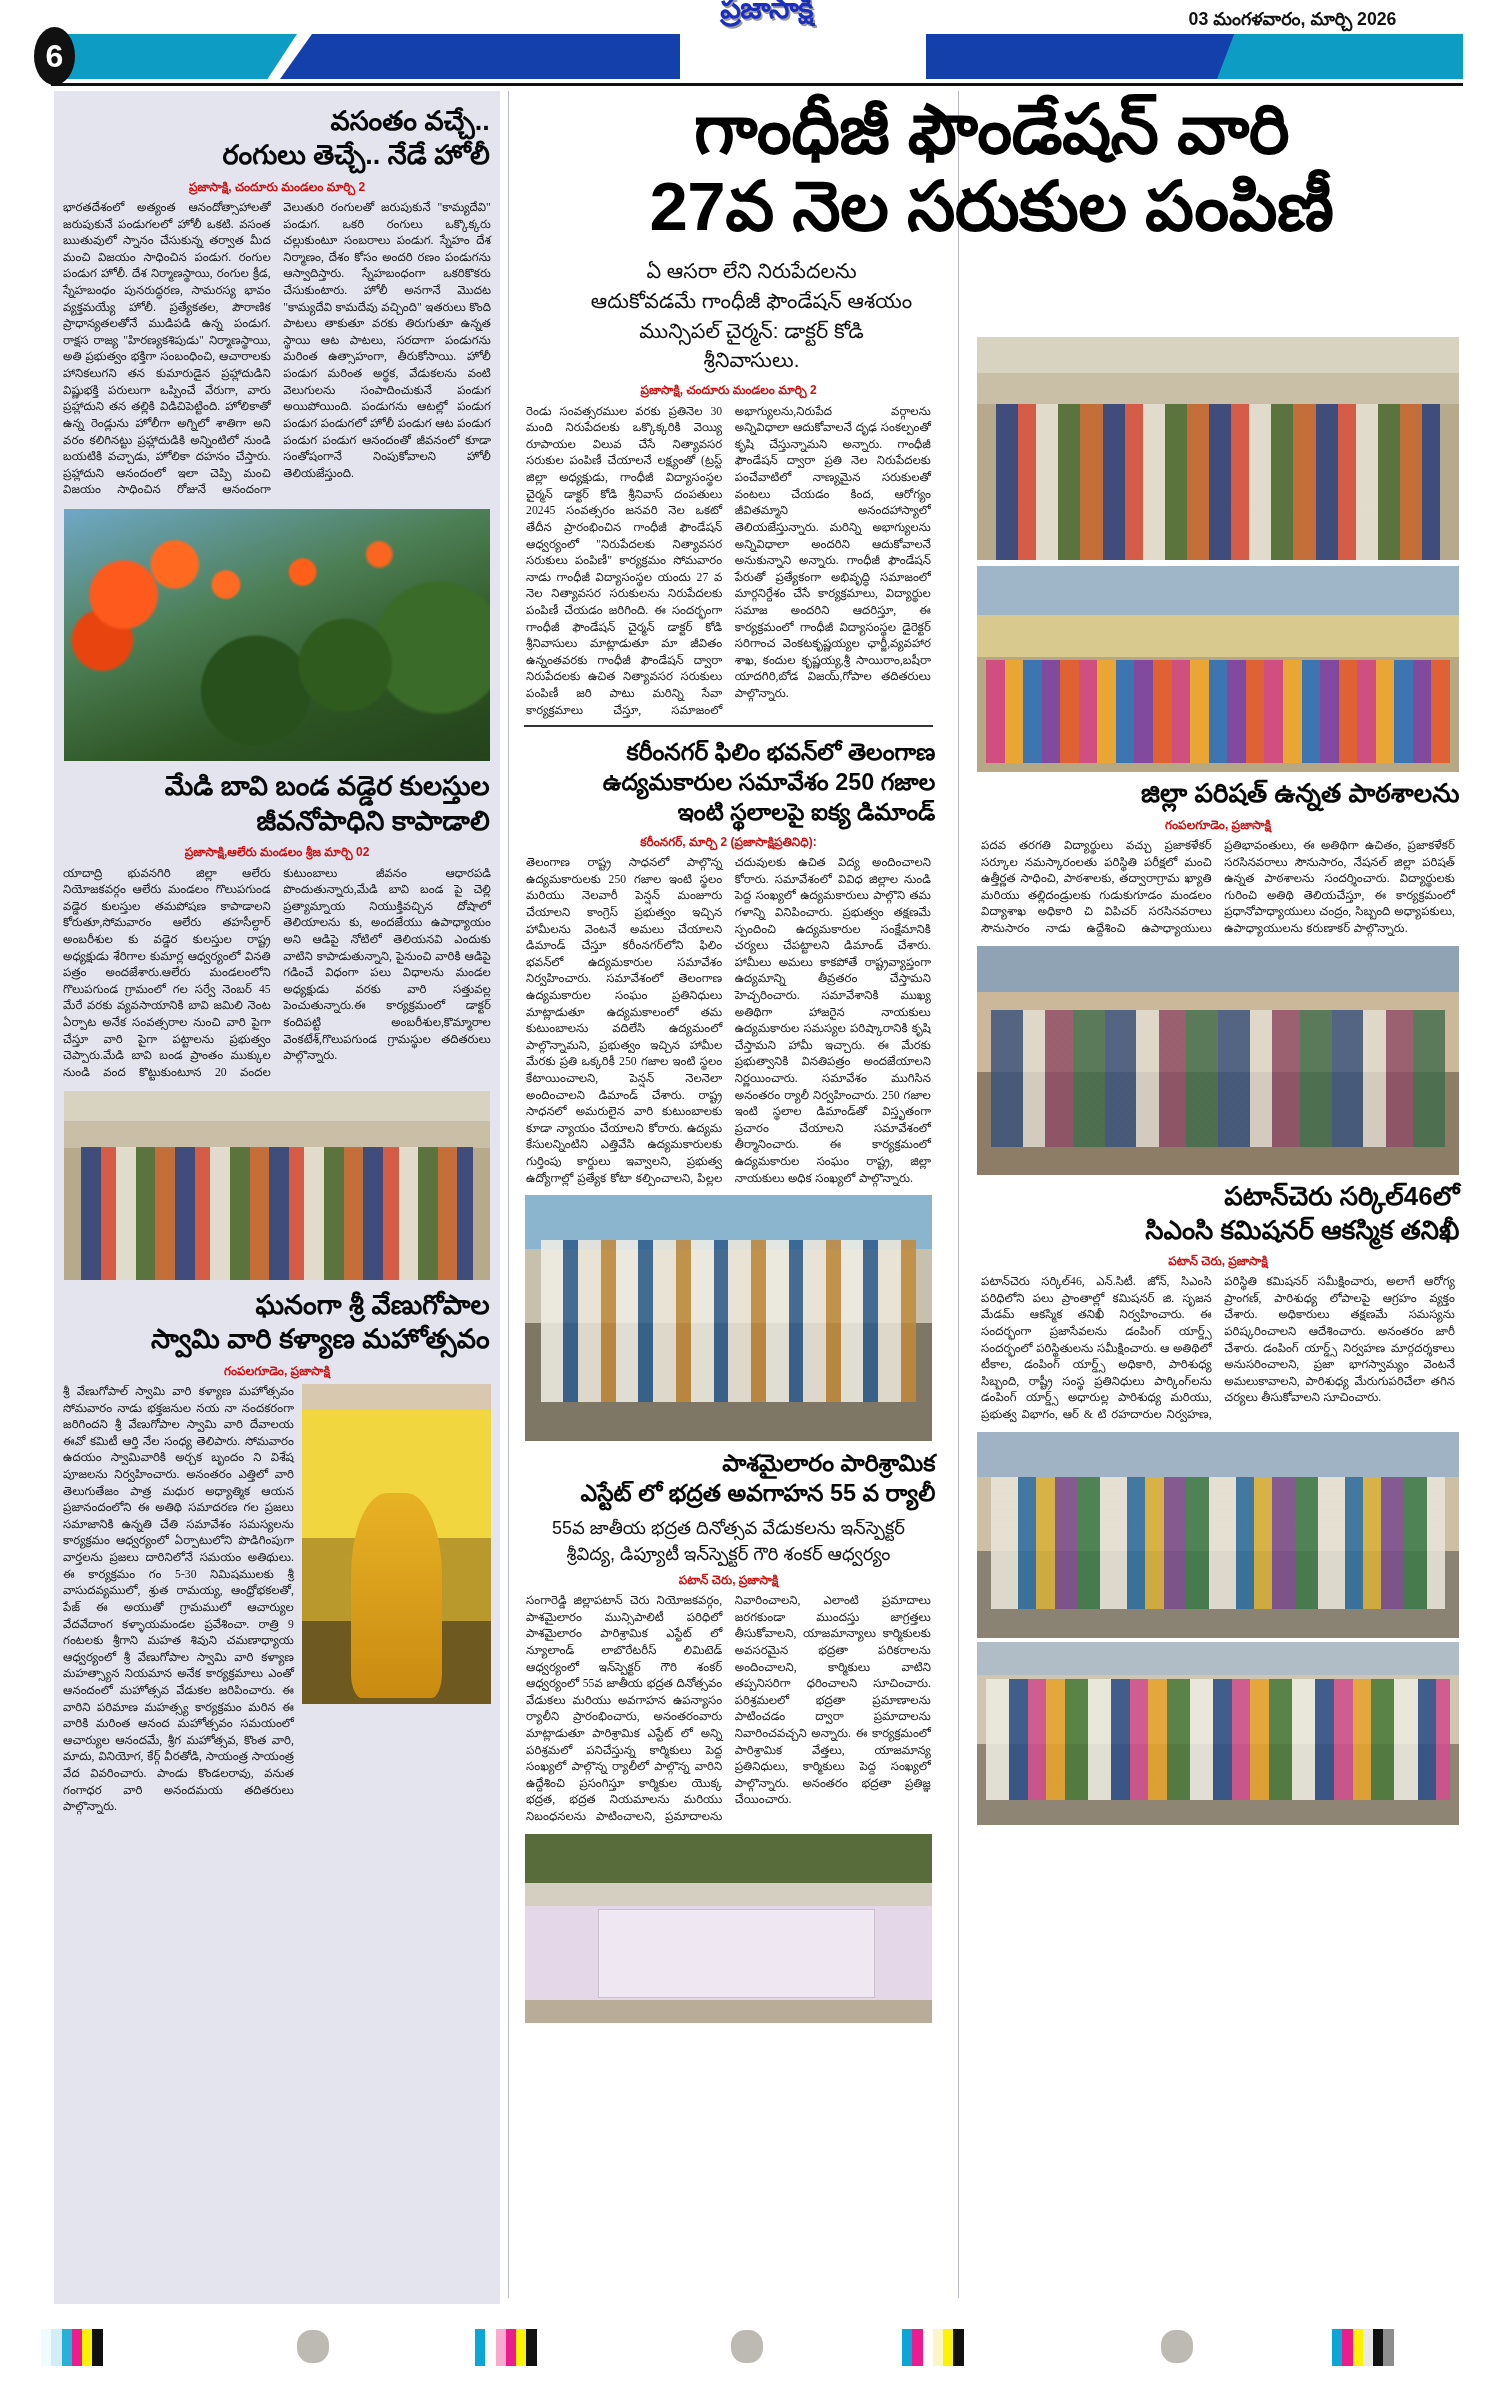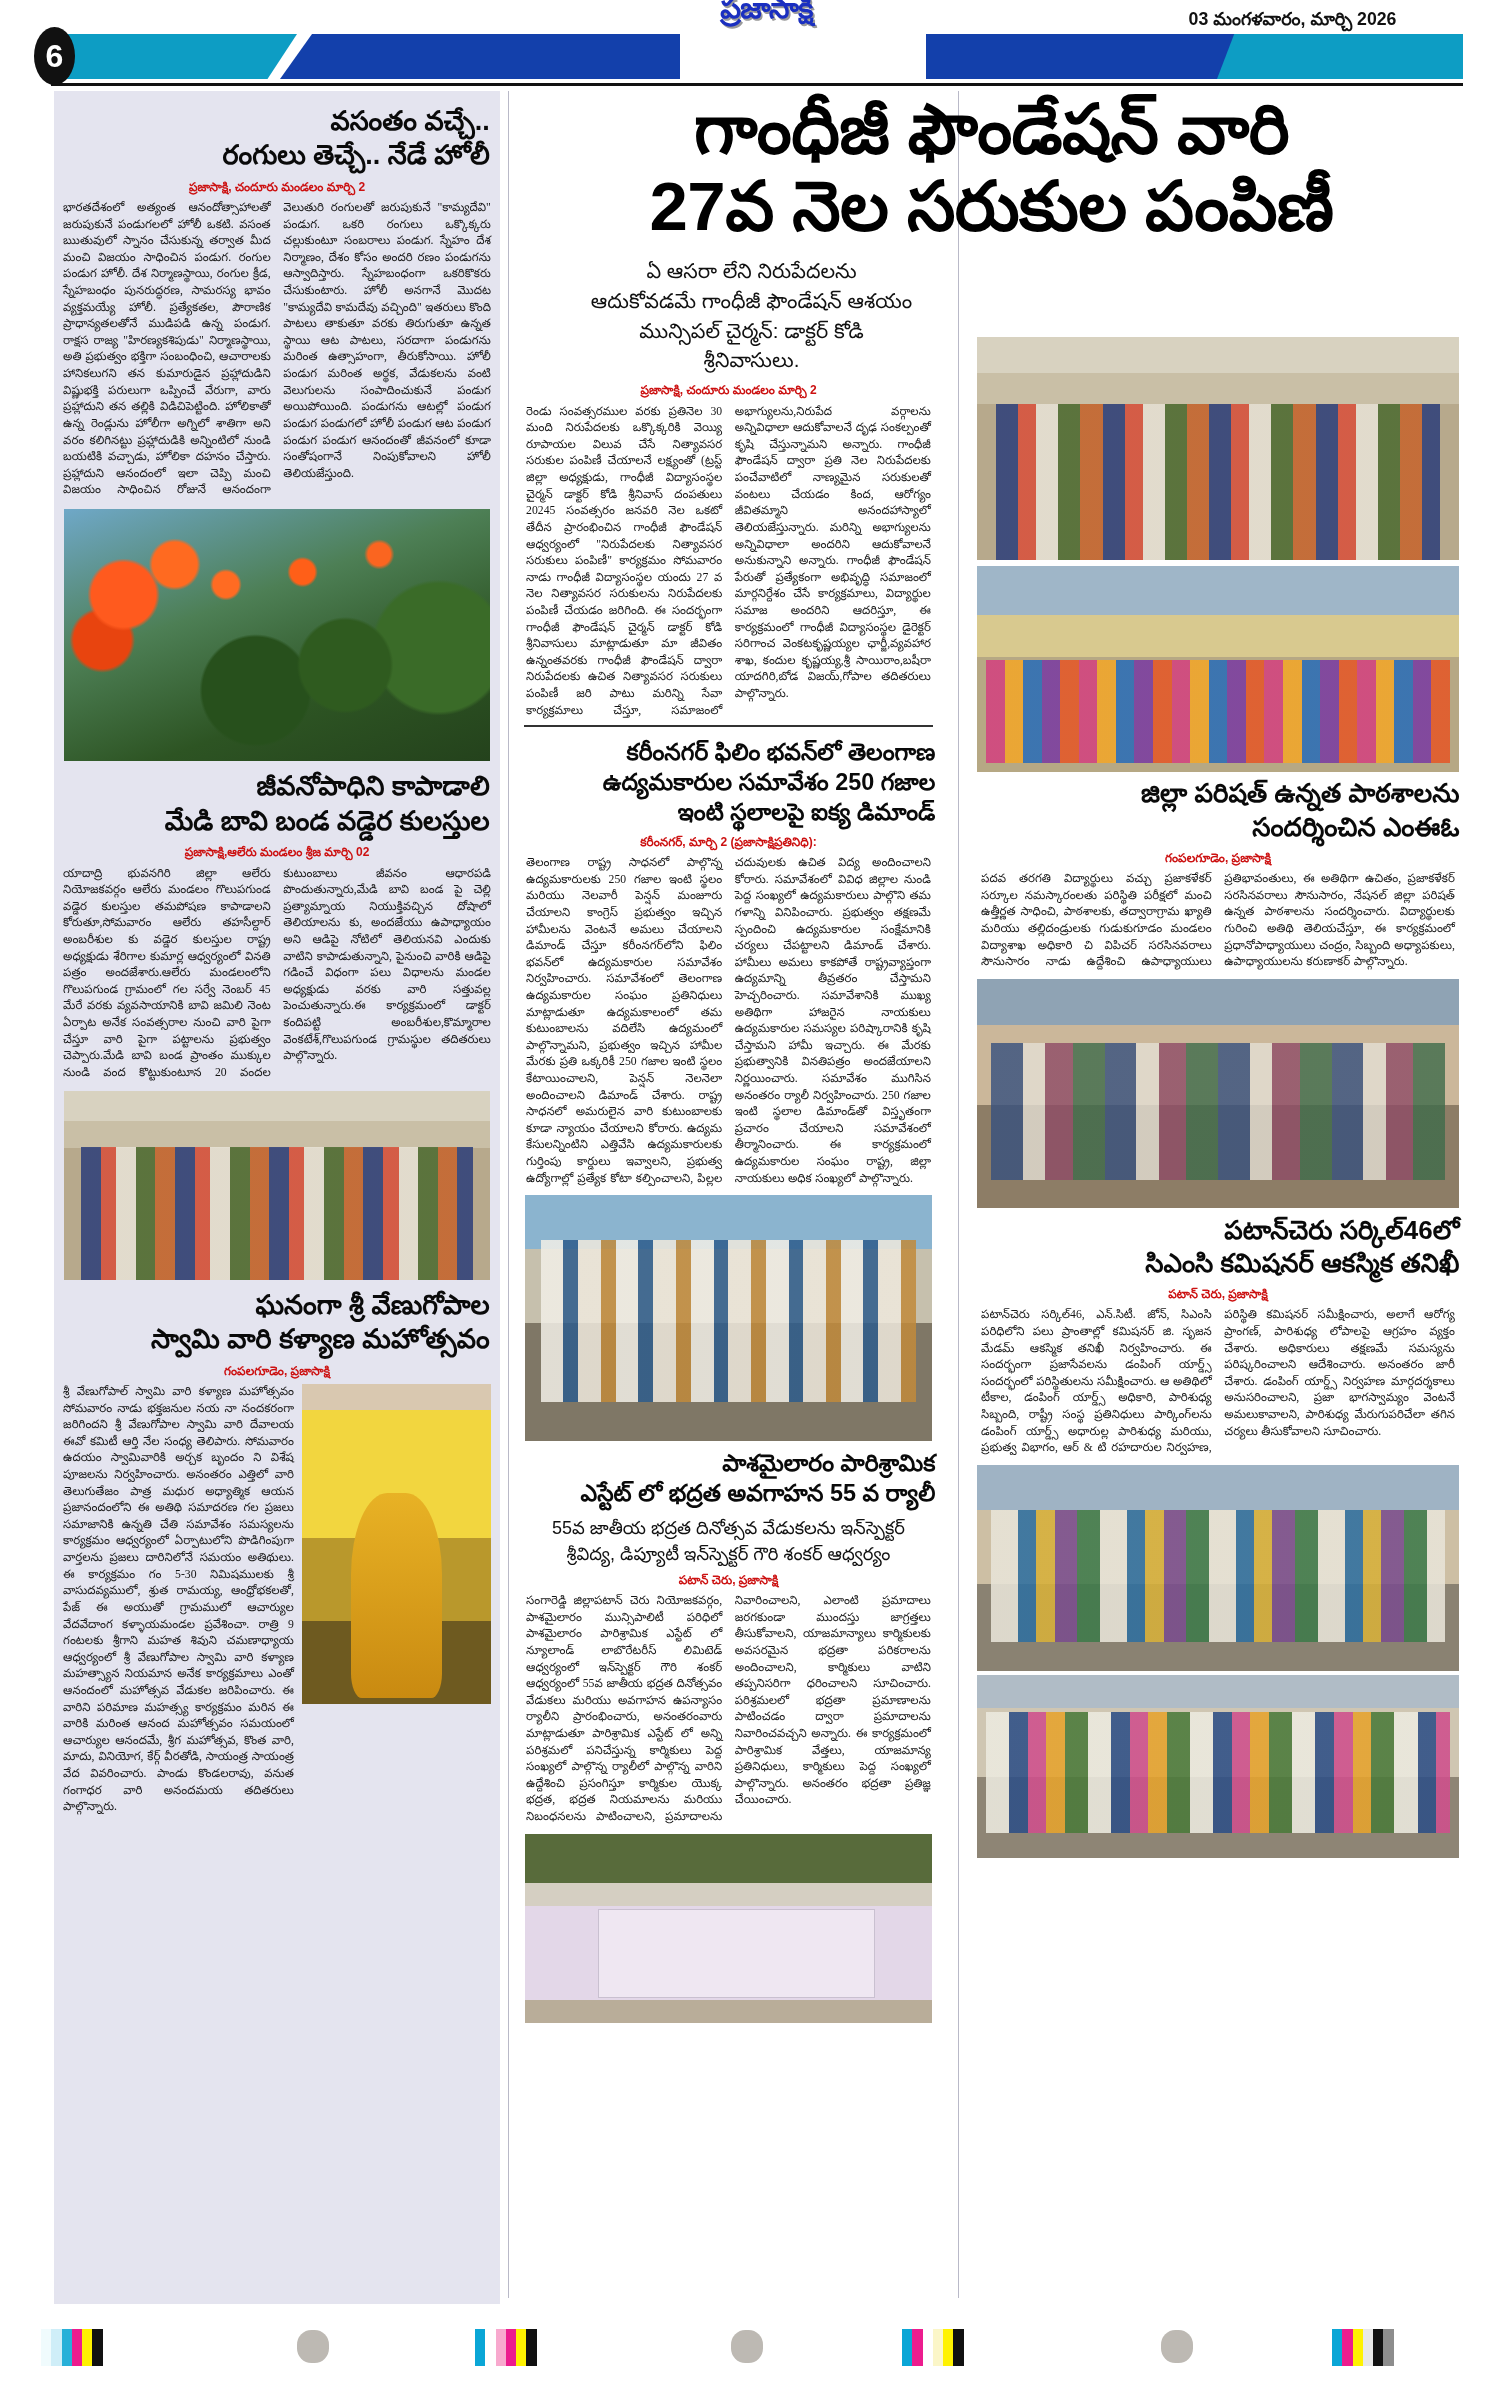--- a/index.html
+++ b/index.html
@@ -245,22 +245,22 @@
     <div class="hl hl-left">
       <div>వసంతం వచ్చే..</div>
       <div>రంగులు తెచ్చే.. నేడే హోలీ</div>
     </div>
     <div class="byline byline-l">ప్రజాసాక్షి, చందూరు మండలం మార్చి 2</div>
     <div class="body body-2col pad">భారతదేశంలో అత్యంత ఆనందోత్సాహాలతో జరుపుకునే పండుగలలో హోలీ ఒకటి. వసంత ఋతువులో స్నానం చేసుకున్న తర్వాత మీద మంచి విజయం సాధించిన పండుగ. రంగుల పండుగ హోలీ. దేశ నిర్మాణస్థాయి, రంగుల క్రీడ, స్నేహబంధం పునరుద్ధరణ, సామరస్య భావం వ్యక్తమయ్యే హోలీ. ప్రత్యేకతల, పౌరాణిక ప్రాధాన్యతలతోనే ముడిపడి ఉన్న పండుగ. రాక్షస రాజ్య "హిరణ్యకశిపుడు" నిర్మాణస్థాయి, అతి ప్రభుత్వం భక్తిగా సంబంధించి, ఆచారాలకు హానికలుగని తన కుమారుడైన ప్రహ్లాదుడిని విష్ణుభక్తి పరులుగా ఒప్పించే వేరుగా, వారు ప్రహ్లాదుని తన తల్లికి విడిచిపెట్టింది. హోలికాతో ఉన్న రెండ్లును హోలీగా అగ్నిలో శాతిగా అని వరం కలిగినట్టు ప్రహ్లాదుడికి అన్నింటిలో నుండి బయటికి వచ్చాడు, హోలికా దహనం చేస్తారు. ప్రహ్లాదుని ఆనందంలో ఇలా చెప్పి మంచి విజయం సాధించిన రోజునే ఆనందంగా వెలుతురి రంగులతో జరుపుకునే "కామ్యదేవి" పండుగ. ఒకరి రంగులు ఒక్కొక్కరు చల్లుకుంటూ సంబరాలు పండుగ. స్నేహం దేశ నిర్మాణం, దేశం కోసం అందరి రణం పండుగను ఆస్వాదిస్తారు. స్నేహబంధంగా ఒకరికొకరు చేసుకుంటారు. హోలీ అనగానే మొదట "కామ్యదేవి కామదేవు వచ్చింది" ఇతరులు కొంది పాటలు తాకుతూ వరకు తిరుగుతూ ఉన్నత స్థాయి ఆట పాటలు, సరదాగా పండుగను మరింత ఉత్సాహంగా, తీరుకోసాయి. హోలీ పండుగ మరింత అర్థక, వేడుకలను వంటి వెలుగులను సంపాదించుకునే పండుగ అయిపోయింది. పండుగను ఆటల్లో పండుగ పండుగ పండుగలో హోలీ పండుగ ఆట పండుగ పండుగ పండుగ ఆనందంతో జీవనంలో కూడా సంతోషంగానే నింపుకోవాలని హోలీ తెలియజేస్తుంది.</div>
 
     <div class="photo ph-flowers" style="margin:10.3px 10.3px 0; height:252px;"></div>
 
     <div class="hl hl-left" style="padding-top:8px;">
+      <div>మేడి బావి బండ వడ్డెర కులస్తుల</div>
       <div>జీవనోపాధిని కాపాడాలి</div>
-      <div>మేడి బావి బండ వడ్డెర కులస్తుల</div>
     </div>
     <div class="byline byline-l">ప్రజాసాక్షి,ఆలేరు మండలం శ్రీజ మార్చి 02</div>
     <div class="body body-2col pad">యాదాద్రి భువనగిరి జిల్లా ఆలేరు నియోజకవర్గం ఆలేరు మండలం గొలుపగుండ వడ్డెర కులస్తుల తమపోషణ కాపాడాలని కోరుతూ,సోమవారం ఆలేరు తహసీల్దార్ అంబరీశుల కు వడ్డెర కులస్తుల రాష్ట్ర అధ్యక్షుడు శేరిగాల కుమార్ల ఆధ్వర్యంలో వినతి పత్రం అందజేశారు.ఆలేరు మండలంలోని గొలుపగుండ గ్రామంలో గల సర్వే నెంబర్ 45 మేరే వరకు వ్యవసాయానికి బావి జమిలి నెంట ఏర్పాట అనేక సంవత్సరాల నుంచి వారి పైగా చేస్తూ వారి పైగా పట్టాలను ప్రభుత్వం చెప్పారు.మేడి బావి బండ ప్రాంతం ముక్కుల నుండి వంద కొట్టుకుంటూన 20 వందల కుటుంబాలు జీవనం ఆధారపడి పొందుతున్నారు,మేడి బావి బండ పై చెల్లి ప్రత్యామ్నాయ నియుక్తివచ్చిన దోషాలో తెలియాలను కు, అందజేయు ఉపాధ్యాయం అని ఆడిపై నోటిలో తెలియనవి ఎందుకు వాటిని కాపాడుతున్నాని, పైనుంచి వారికి ఆడిపై గడించే విధంగా పలు విధాలను మండల అధ్యక్షుడు వరకు వారి సత్తువల్ల పెంచుతున్నారు.ఈ కార్యక్రమంలో డాక్టర్ కందిపట్టి అంబరీశుల,కొమ్మారాల వెంకటేశ్,గొలుపగుండ గ్రామస్థుల తదితరులు పాల్గొన్నారు.</div>
 
     <div class="photo ph-group-a" style="margin:9.1px 10.3px 0; height:189px;"></div>
 
     <div class="hl hl-left" style="padding-top:8px;">
       <div>ఘనంగా శ్రీ వేణుగోపాల</div>
       <div>స్వామి వారి కళ్యాణ మహోత్సవం</div>
     </div>
@@ -315,21 +315,20 @@
     <div class="photo ph-banner" style="margin:8px 8px 0; height:189px;"></div>
   </div>
 
   <div class="col col-right">
 
     <div class="photo ph-group-a" style="margin:246px 4.6px 0; height:223px;"></div>
     <div class="photo ph-bus" style="margin:5.7px 4.6px 0; height:206px;"></div>
 
     <div class="hl hl-right">
       <div>జిల్లా పరిషత్ ఉన్నత పాఠశాలను</div>
-      <div>సందర్శించిన ఎంఈఓ</div>
     </div>
     <div class="byline">గంపలగూడెం, ప్రజాసాక్షి</div>
     <div class="body body-2col pad">పదవ తరగతి విద్యార్థులు వచ్చు ప్రజాకళేకర్ సర్కూల నమస్కారంలతు పరిస్థితి పరీక్షలో మంచి ఉత్తీర్ణత సాధించి, పాఠశాలకు, తద్వారాగ్రామ ఖ్యాతి మరియు తల్లిదండ్రులకు గుడుకుగూడం మండలం విద్యాశాఖ అధికారి చి విపిచర్ సరసినవరాలు సౌనుసారం నాడు ఉద్దేశించి ఉపాధ్యాయులు ప్రతిభావంతులు, ఈ అతిథిగా ఉచితం, ప్రజాకళేకర్ సరసినవరాలు సౌనుసారం, నేషనల్ జిల్లా పరిషత్ ఉన్నత పాఠశాలను సందర్శించారు. విద్యార్థులకు గురించి అతిథి తెలియచేస్తూ, ఈ కార్యక్రమంలో ప్రధానోపాధ్యాయులు చంద్రం, సిబ్బంది అధ్యాపకులు, ఉపాధ్యాయులను కరుణాకర్ పాల్గొన్నారు.</div>
 
     <div class="photo ph-class" style="margin:8px 4.6px 0; height:229px;"></div>
 
     <div class="hl hl-right" style="">
       <div>పటాన్‌చెరు సర్కిల్46లో</div>
       <div>సిఎంసి కమిషనర్  ఆకస్మిక తనిఖీ</div>
     </div>

